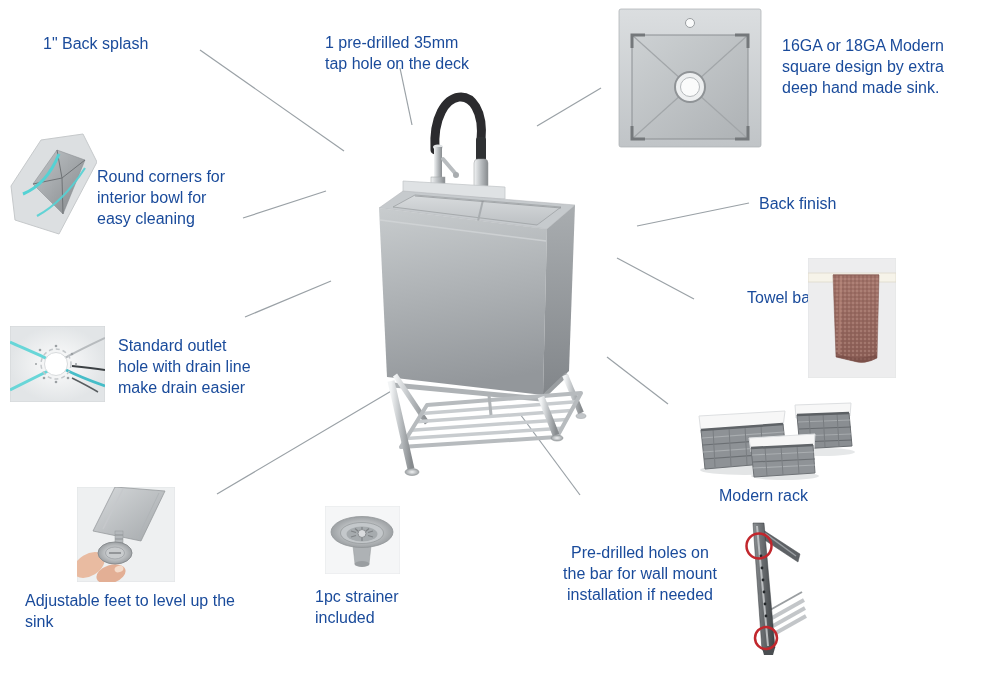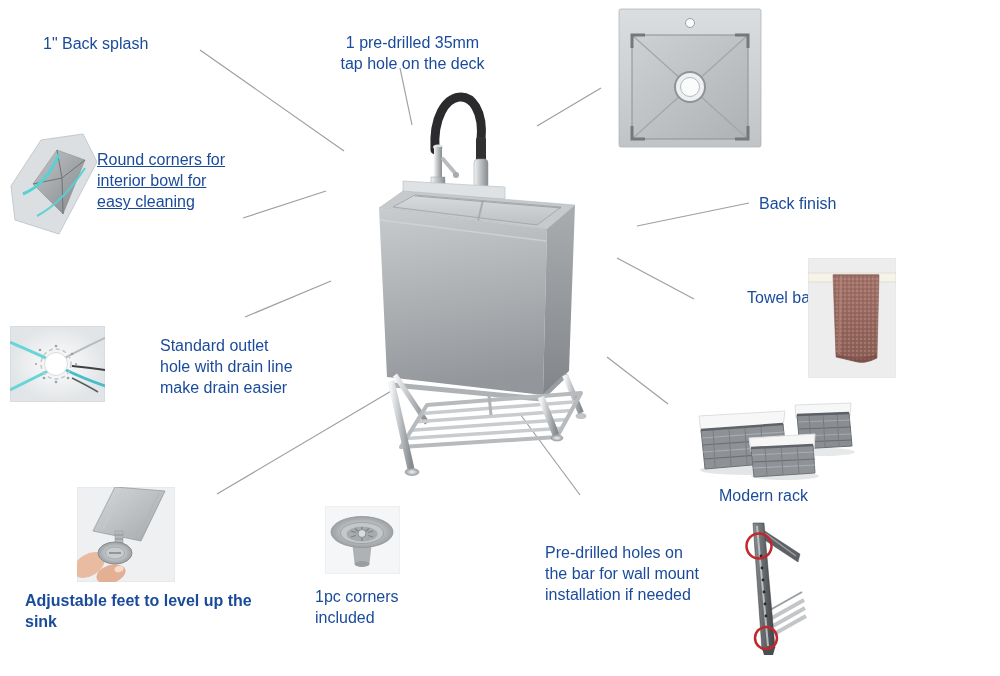--- a/index.html
+++ b/index.html
@@ -4,21 +4,21 @@
 <style>
   html,body{margin:0;padding:0;background:#fff;}
   #stage{
     position:relative;width:1000px;height:676px;background:#fff;overflow:hidden;
     font-family:"Liberation Sans",sans-serif;
   }
   .label{
     position:absolute;color:var(--accent,#1a4b9b);
     font-size:16px;line-height:1.32;white-space:pre-line;
   }
-  .label.center{text-align:center;}
+  .label.center{}
   .fig{position:absolute;}
   .fig svg{display:block;}
   #lines-layer{position:absolute;left:0;top:0;pointer-events:none;}
 </style>
 </head>
 <body>
 
 <div id="stage">
 
   <svg id="lines-layer" width="1000" height="676">
@@ -87,34 +87,37 @@
       <line x1="617" y1="258" x2="694" y2="299"></line>
       <line x1="607" y1="357" x2="668" y2="404"></line>
       <line x1="393" y1="390" x2="217" y2="494"></line>
       <line x1="520" y1="414" x2="580" y2="495"></line>
     </g>
   </svg>
 
   <div class="label" style="left:43px;top:33px;">1" Back splash</div>
   <div class="label center" style="left:325px;top:32px;width:175px;">1 pre-drilled 35mm
 tap hole on the deck</div>
-  <div class="label" style="left:97px;top:149px;width:165px;text-decoration:underline;">Round corners for
+  <div class="label" style="left:782px;top:35px;width:195px;">16GA or 18GA Modern
+square design by extra
+deep hand made sink.</div>
+  <div class="label" style="left:97px;top:166px;width:165px;">Round corners for
 interior bowl for
 easy cleaning</div>
   <div class="label" style="left:759px;top:193px;">Back finish</div>
   <div class="label" style="left:747px;top:287px;">Towel bar</div>
-  <div class="label" style="left:118px;top:335px;width:170px;margin-left:42px;">Standard outlet
+  <div class="label" style="left:118px;top:335px;width:170px;">Standard outlet
 hole with drain line
 make drain easier</div>
   <div class="label" style="left:719px;top:485px;">Modern rack</div>
-  <div class="label" style="left:25px;top:590px;width:255px;font-weight:bold;">Adjustable feet to level up the
+  <div class="label" style="left:25px;top:590px;width:255px;">Adjustable feet to level up the
 sink</div>
-  <div class="label" style="left:315px;top:586px;width:130px;">1pc corners
+  <div class="label" style="left:315px;top:586px;width:130px;">1pc strainer
 included</div>
-  <div class="label" style="left:545px;top:542px;width:190px;">Pre-drilled holes on
+  <div class="label" style="left:545px;top:542px;width:190px;text-align:center;">Pre-drilled holes on
 the bar for wall mount
 installation if needed</div>
 
   <div class="fig" style="left:335px;top:75px;">
     <svg width="310" height="405" viewBox="0 0 310 405">
 
       <path d="M 100,75 C 96,8 152,4 146,66" stroke="#2b2b2e" stroke-width="9" fill="none" stroke-linecap="round"></path>
       <rect x="141" y="62" width="10" height="24" rx="3" fill="#2f3133"></rect>
       <rect x="139" y="84" width="14" height="30" rx="4" fill="url(#chromeV)" stroke="#96989b" stroke-width="0.5"></rect>
       <rect x="141.5" y="112" width="9" height="12" rx="2" fill="#c3c7ca"></rect>

